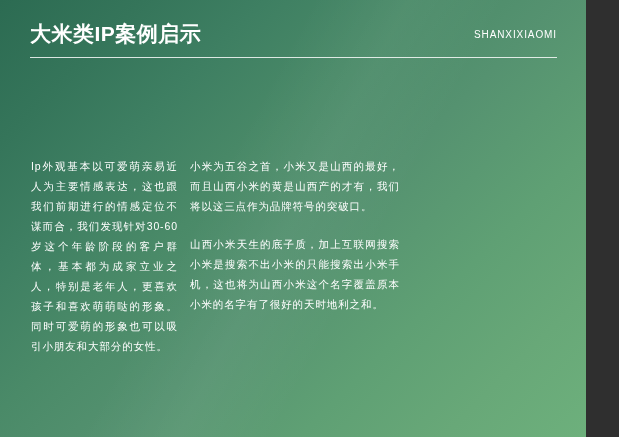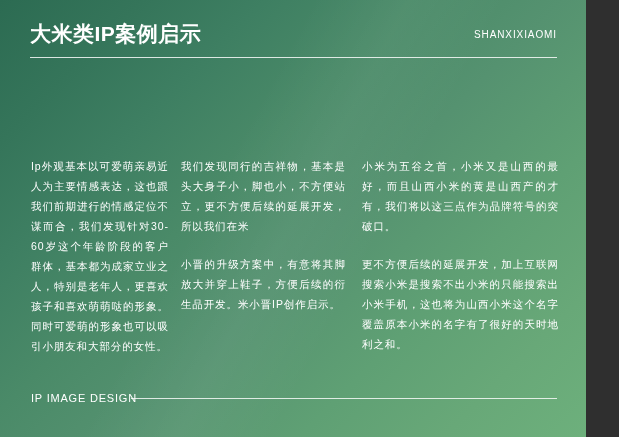--- a/index.html
+++ b/index.html
@@ -142,30 +142,22 @@
     <div class="header-sub">SHANXIXIAOMI</div>
     <div class="header-rule"></div>
   </div>
 
   <div class="columns">
 
     <div class="col col-1">
       <p class="para">Ip外观基本以可爱萌亲易近人为主要情感表达，这也跟我们前期进行的情感定位不谋而合，我们发现针对30-60岁这个年龄阶段的客户群体，基本都为成家立业之人，特别是老年人，更喜欢孩子和喜欢萌萌哒的形象。同时可爱萌的形象也可以吸引小朋友和大部分的女性。</p>
     </div>
 
-    <div class="col col-2">
-      <p class="para">我们发现同行的吉祥物，基本是头大身子小，脚也小，不方便站立，更不方便后续的延展开发，所以我们在米</p>
-      <p class="para">小晋的升级方案中，有意将其脚放大并穿上鞋子，方便后续的衍生品开发。米小晋IP创作启示。</p>
-    </div>
 
     <div class="col col-3">
       <p class="para">小米为五谷之首，小米又是山西的最好，而且山西小米的黄是山西产的才有，我们将以这三点作为品牌符号的突破口。</p>
-      <p class="para">更不方便后续的延展开发，加上互联网搜索小米是搜索不出小米的只能搜索出小米手机，这也将为山西小米这个名字覆盖原本小米的名字有了很好的天时地利之和。</p>
+      <p class="para">山西小米天生的底子质，加上互联网搜索小米是搜索不出小米的只能搜索出小米手机，这也将为山西小米这个名字覆盖原本小米的名字有了很好的天时地利之和。</p>
     </div>
 
   </div>
 
-  <div class="footer">
-    <div class="footer-label">IP IMAGE DESIGN</div>
-    <div class="footer-rule"></div>
-  </div>
 
 </div>
 
 </body></html>

